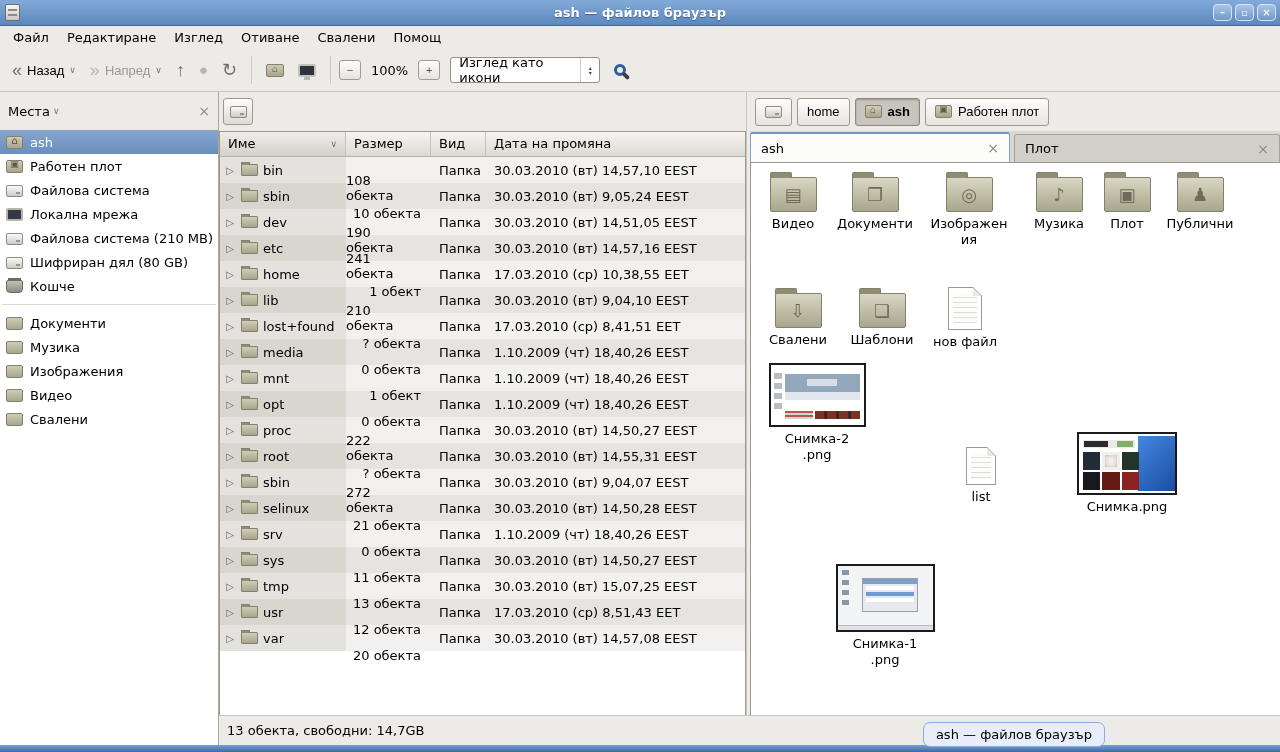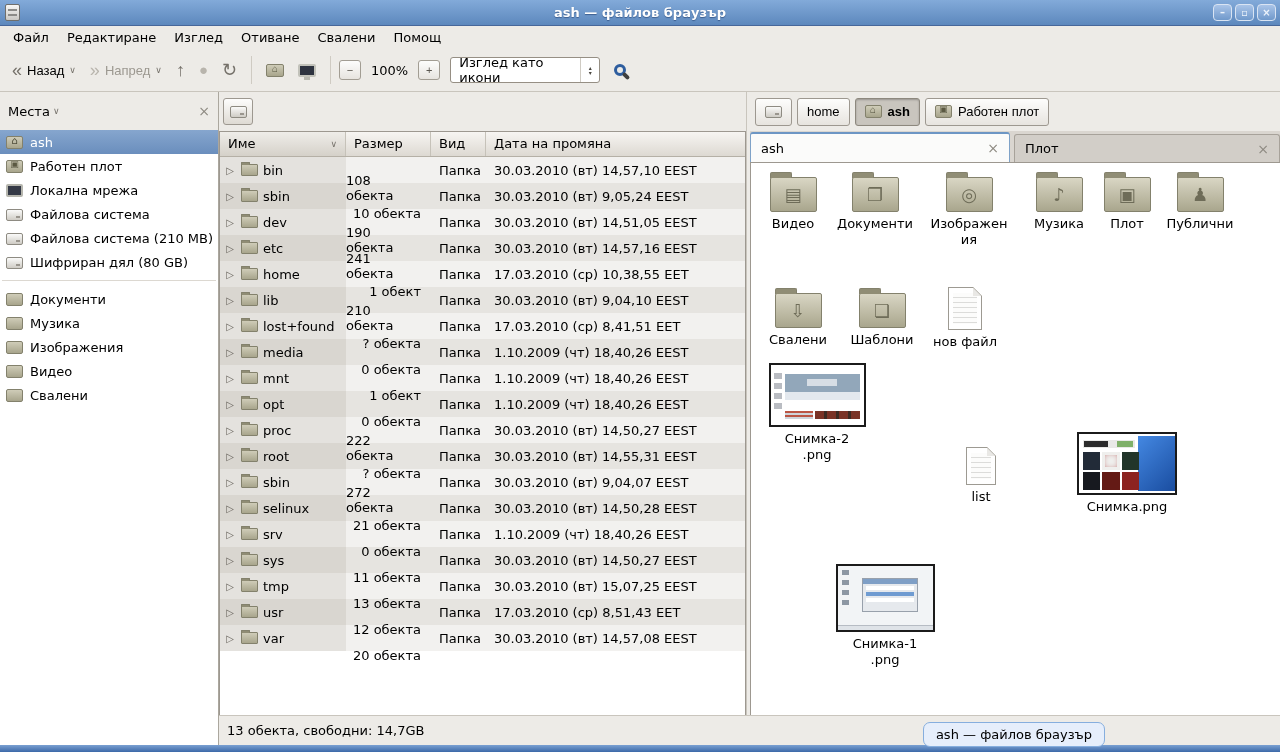--- a/index.html
+++ b/index.html
@@ -239,34 +239,38 @@
       <div class="side-list">
           <div class="side-item selected">
             <span class="sicon home-folder"></span>
             <span class="slabel">ash</span>
           </div>
           <div class="side-item">
             <span class="sicon desktop-folder"></span>
             <span class="slabel">Работен плот</span>
           </div>
           <div class="side-item">
+            <span class="sicon drive"></span>
+            <span class="slabel">Файлова система</span>
+          </div>
+          <div class="side-item">
             <span class="sicon network"></span>
             <span class="slabel">Локална мрежа</span>
           </div>
           <div class="side-item">
             <span class="sicon drive"></span>
-            <span class="slabel">Файлова система</span>
-          </div>
-          <div class="side-item">
-            <span class="sicon drive"></span>
             <span class="slabel">Файлова система (210 MB)</span>
           </div>
           <div class="side-item">
             <span class="sicon drive"></span>
             <span class="slabel">Шифриран дял (80 GB)</span>
+          </div>
+          <div class="side-item">
+            <span class="sicon trash"></span>
+            <span class="slabel">Кошче</span>
           </div>
           <div class="side-sep"></div>
           <div class="side-item">
             <span class="sicon folder-documents"></span>
             <span class="slabel">Документи</span>
           </div>
           <div class="side-item">
             <span class="sicon folder-music"></span>
             <span class="slabel">Музика</span>
           </div>

